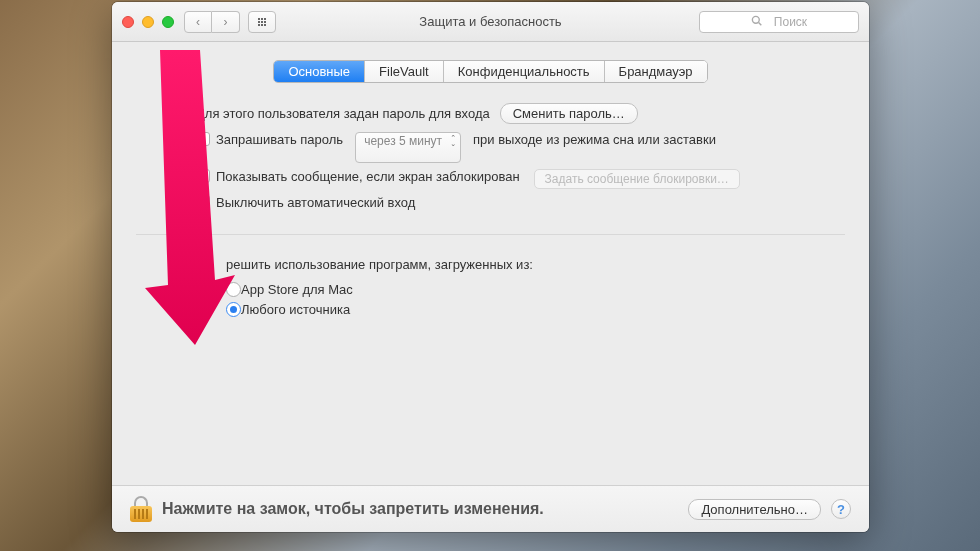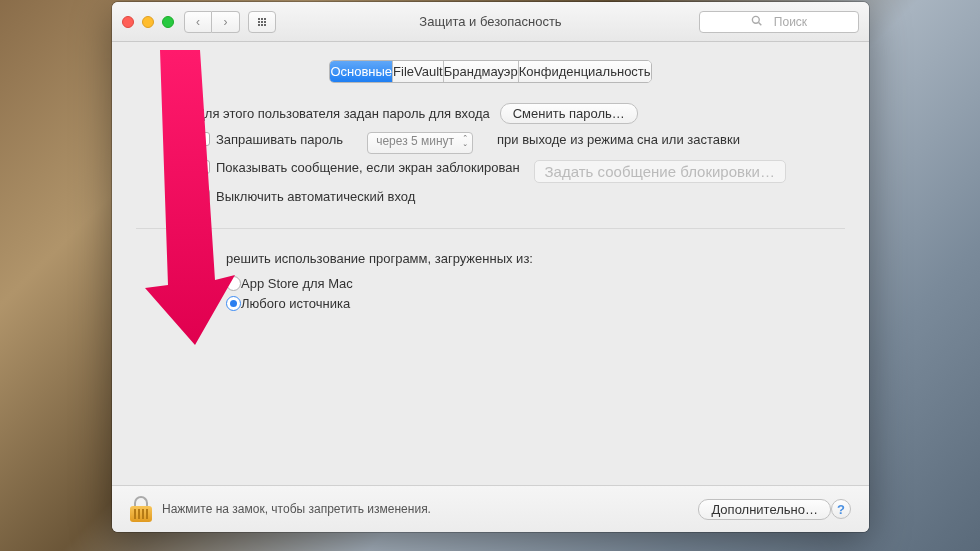--- a/index.html
+++ b/index.html
@@ -70,21 +70,21 @@
   display: flex; align-items: center; justify-content: center; gap: 12px;
   color: #aaa; font-size: 12px;
 }
 .content { flex: 1; padding: 18px 24px 10px; display: flex; flex-direction: column; }
 .tabs {
   display: flex; margin: 0 auto 20px;
   border: 1px solid #b8b8b8; border-radius: 5px; overflow: hidden;
   background: #fff;
 }
 .tab {
-  padding: 3px 0; font-size: 13px; border-right: 1px solid #c0c0c0;
+  padding: 3px 14px; font-size: 13px; border-right: 1px solid #c0c0c0;
   background: linear-gradient(#fdfdfd,#f3f3f3);
   color: #333;
 }
 .tab:last-child { border-right: none; }
 .tab.active { background: linear-gradient(#5fa7f8,#1f7ff3); color: #fff; }
 .section1 { padding: 0 30px 18px 60px; border-bottom: 1px solid #d8d8d8; }
 .row { display: flex; align-items: center; margin-bottom: 8px; flex-wrap: wrap; }
 .row-label { margin-right: 10px; }
 .mac-btn {
   background: linear-gradient(#fdfdfd,#f1f1f1);
@@ -92,30 +92,30 @@
   padding: 2px 12px; font-size: 13px; color: #333;
 }
 .checkbox-row { display: flex; align-items: flex-start; margin: 6px 0; gap: 6px; }
 .checkbox {
   width: 14px; height: 14px; border: 1px solid #b0b0b0; border-radius: 3px;
   background: #fff;
 }
 .select-fake {
   background: linear-gradient(#fdfdfd,#f1f1f1);
   border: 1px solid #c0c0c0; border-radius: 4px;
-  padding: 1px 18px 5px 8px; font-size: 12px; color: #888;
-  position: relative; margin: 0 18px;
+  padding: 1px 18px 14px 8px; font-size: 12px; color: #888;
+  position: relative; margin: 0 6px;
 }
 .select-fake::after {
   content: "⌃\A⌄"; white-space: pre; font-size: 7px; line-height: 6px;
   position: absolute; right: 4px; top: 2px; color: #666;
 }
 .disabled-btn {
   background: #f5f5f5; border: 1px solid #d8d8d8; border-radius: 5px;
-  padding: 2px 10px; font-size: 15px; color: #bbb; margin-left: 8px;
+  padding: 2px 10px; font-size: 12px; color: #bbb; margin-left: 8px;
 }
 .section2 { padding: 22px 30px 0 90px; }
 .radio-row { display: flex; align-items: center; margin: 5px 0; }
 .radio {
   width: 15px; height: 15px; border: 1px solid #b0b0b0; border-radius: 50%;
   background: #fff; display: flex; align-items: center; justify-content: center;
 }
 .radio.checked { border-color: #3b8bf4; }
 .radio.checked::after {
   content: ""; width: 7px; height: 7px; border-radius: 50%; background: #2a7ff0;
@@ -124,22 +124,22 @@
   border-top: 1px solid #d0d0d0;
   background: linear-gradient(#f5f5f5,#ececec);
   padding: 10px 18px;
   display: flex; align-items: center; gap: 10px;
   border-radius: 0 0 6px 6px;
 }
 .lock-icon { width: 22px; height: 26px; position: relative; }
 .lock-body { position:absolute; bottom:0; width:22px; height:16px; background: linear-gradient(#f8c558,#e09a20); border-radius:3px; }
 .lock-body::before { content:""; position:absolute; left:4px; top:3px; width:2px; height:10px; background:#b57a15; box-shadow: 4px 0 #b57a15, 8px 0 #b57a15, 12px 0 #b57a15;}
 .lock-shackle { position:absolute; top:0; left:4px; width:14px; height:12px; border:2px solid #aaa; border-bottom:none; border-radius:8px 8px 0 0; }
-.footer-text { font-size: 12px; color: #555; }
-.footer-right { margin-left: auto; display: flex; align-items: center; }
+.footer-text { font-size: 16px; color: #555; font-weight: bold; }
+.footer-right { margin-left: auto; display: flex; align-items: center; gap: 10px; }
 .help-btn {
   width: 20px; height: 20px; border-radius: 50%;
   background: linear-gradient(#fdfdfd,#eee); border: 1px solid #c0c0c0;
   display: flex; align-items: center; justify-content: center;
   color: #4a90e2; font-size: 13px; font-weight: bold;
 }
 .arrow {
   position: absolute;
   left: 60px; top: 50px;
   width: 180px; height: 300px;
@@ -183,22 +183,22 @@
           </svg>
       </span>
       <span>Поиск</span>
     </div>
   </div>
 
   <div class="content">
     <div class="tabs">
       <div class="tab active">Основные</div>
       <div class="tab">FileVault</div>
+      <div class="tab">Конфиденциальность</div>
       <div class="tab">Брандмауэр</div>
-      <div class="tab">Конфиденциальность</div>
     </div>
 
     <div class="section1">
       <div class="row">
         <span class="row-label">Для этого пользователя задан пароль для входа</span>
         <button class="mac-btn">Сменить пароль…</button>
       </div>
       <div class="checkbox-row">
         <span class="checkbox"></span>
         <span>Запрашивать пароль</span>

